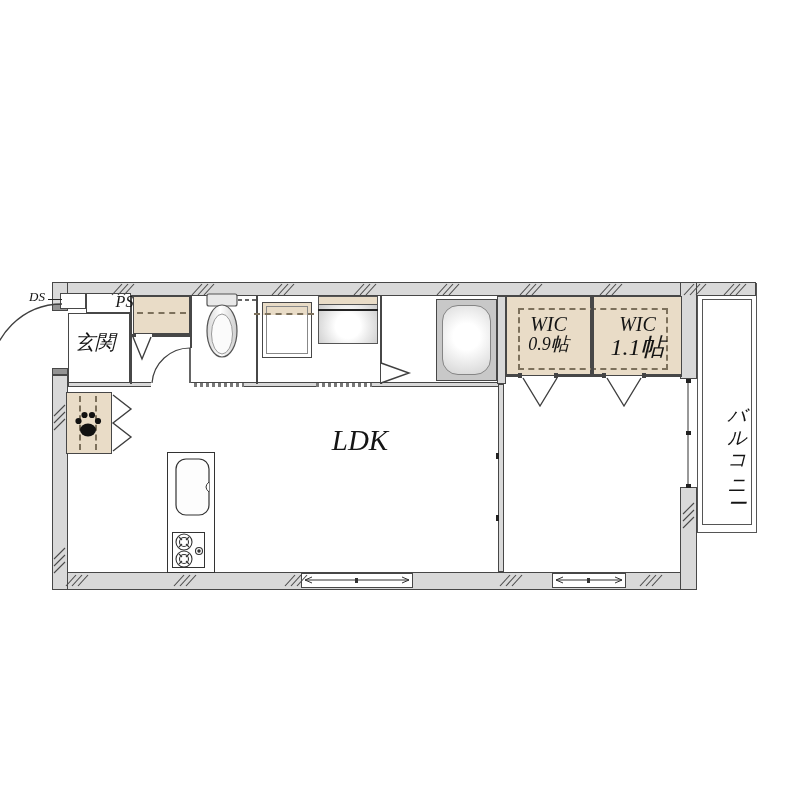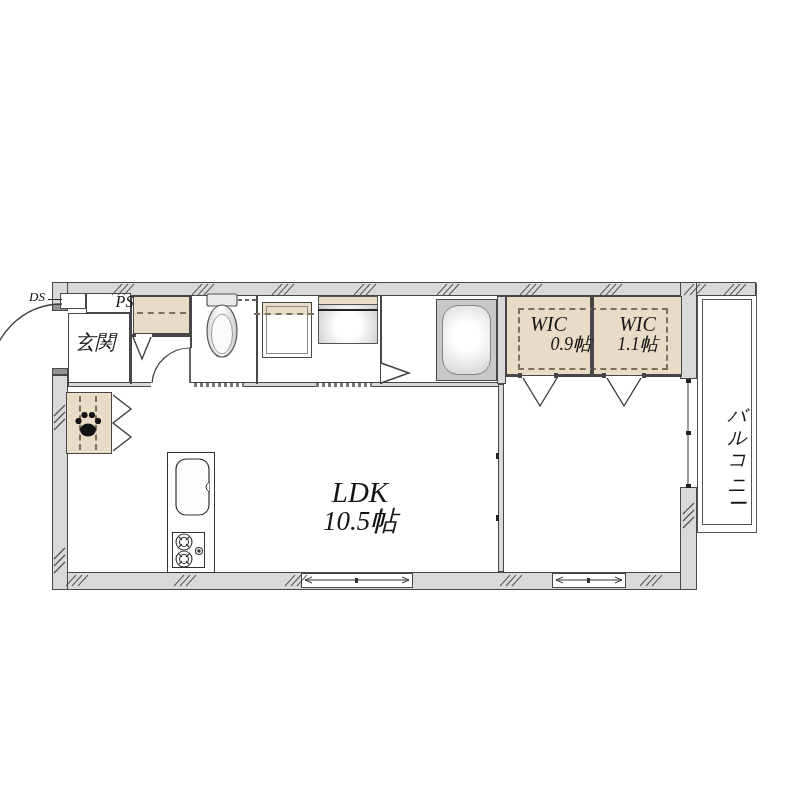--- a/index.html
+++ b/index.html
@@ -73,25 +73,25 @@
 
   <div class="abs" style="left:436px;top:299px;width:61px;height:82px;background:var(--fixture-gray);border:1px solid var(--wall-line);"></div>
   <div class="abs" style="left:442px;top:305px;width:49px;height:70px;border-radius:16px;border:1px solid #858585;background:radial-gradient(circle at 50% 45%, #ffffff 0 30%, #d5d5d5 95%);"></div>
 
   <div class="closet" style="left:506px;top:296px;width:85px;height:80px;"></div>
   <div class="closet" style="left:593px;top:296px;width:89px;height:80px;"></div>
   <div class="dashrect" style="left:518px;top:308px;width:150px;height:62px;"></div>
   <div class="thinwall" style="left:591px;top:296px;width:3px;height:80px;"></div>
   <div class="label" style="left:506px;top:314px;width:85px;">
     <div style="font-size:20px;">WIC</div>
-    <div style="font-size:18px;text-align:right;">0.9帖</div>
+    <div style="font-size:18px;">0.9帖</div>
   </div>
   <div class="label" style="left:595px;top:314px;width:85px;">
     <div style="font-size:20px;">WIC</div>
-    <div style="font-size:18px;">1.1帖</div>
+    <div style="font-size:24px;">1.1帖</div>
   </div>
   <div class="thinwall" style="left:506px;top:374px;width:14px;height:3px;"></div>
   <div class="thinwall" style="left:558px;top:374px;width:46px;height:3px;"></div>
   <div class="thinwall" style="left:644px;top:374px;width:38px;height:3px;"></div>
 
   <div class="track" style="left:188px;top:383px;width:56px;"></div>
   <div class="track" style="left:316px;top:383px;width:56px;"></div>
   <div class="abs" style="left:151px;top:381px;width:40px;height:7px;background:#fff;"></div>
 
   <div class="closet" style="left:66px;top:392px;width:46px;height:62px;"></div>
@@ -102,23 +102,22 @@
   <div class="room" style="left:172px;top:532px;width:33px;height:36px;border-color:#333;"></div>
 
   <div class="room" style="left:301px;top:573px;width:112px;height:15px;"></div>
   <div class="room" style="left:552px;top:573px;width:74px;height:15px;"></div>
 
   <div class="abs" style="left:680px;top:378px;width:17px;height:110px;background:#fff;border-top:1px solid var(--wall-line);border-bottom:1px solid var(--wall-line);"></div>
 
   <div class="tick" style="left:496px;top:453px;width:3px;height:6px;"></div>
   <div class="tick" style="left:496px;top:515px;width:3px;height:6px;"></div>
 
-  <div class="label" style="left:280px;top:477px;width:160px;">
+  <div class="label" style="left:280px;top:425px;width:160px;">
     <div style="font-size:29px;">LDK</div>
-    <div style="font-size:27px;">10.5帖</div>
   </div>
   <div class="label" style="left:522px;top:437px;width:140px;">
   </div>
   <div class="label vlabel" style="left:707px;top:345px;width:40px;height:200px;font-size:19px;">バルコニー</div>
 
   <svg class="overlay" width="800" height="800" viewBox="0 0 800 800">
     <defs>
       <g id="h3" stroke="#4a4a4a" stroke-width="1.1">
         <line x1="0" y1="11" x2="10" y2="0"></line>
           <line x1="6" y1="11" x2="16" y2="0"></line>

